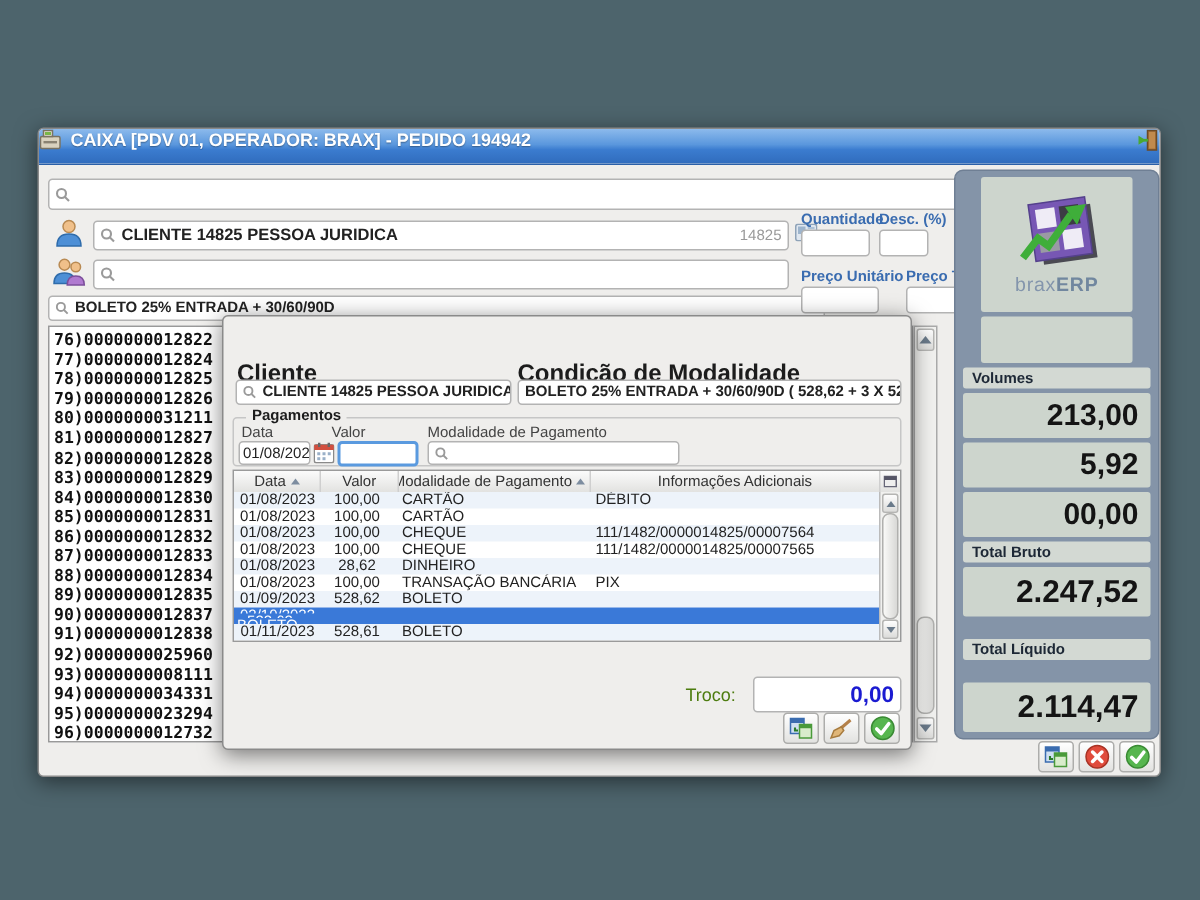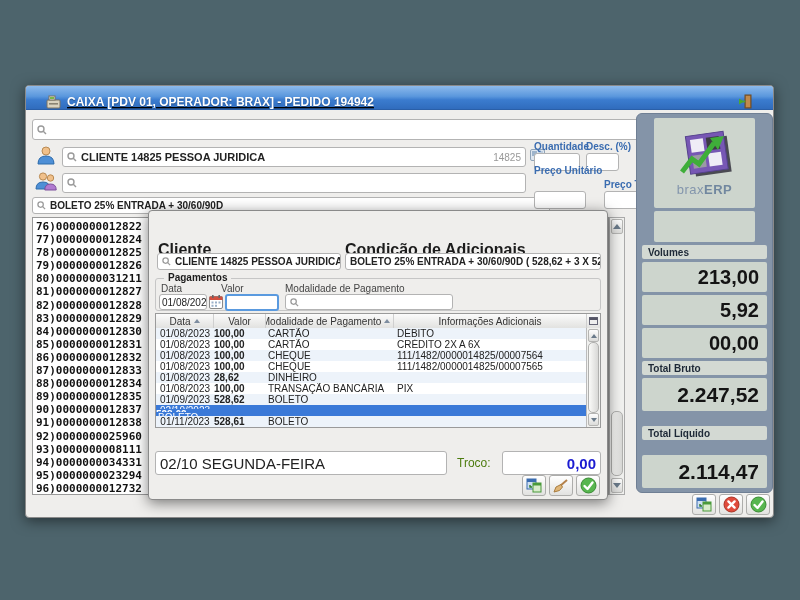--- a/index.html
+++ b/index.html
@@ -2,23 +2,23 @@
 <html><head>
 <meta charset="utf-8">
 <style>
   html,body{margin:0;padding:0;}
   body{width:800px;height:600px;background:#4d646c;overflow:hidden;position:relative;
        font-family:"Liberation Sans",sans-serif;}
   .win{position:absolute;background:#efeeec;border:1px solid #8a8a8a;border-radius:4px;
        box-shadow:0 3px 14px rgba(0,0,0,.5);box-sizing:border-box;}
   #main-window{left:25px;top:85px;width:749px;height:433px;z-index:1;}
   #dialog{left:148px;top:210px;width:460px;height:290px;z-index:10;}
-  .titlebar{height:24px;border-radius:3px 3px 0 0;display:flex;align-items:flex-end;gap:6px;
-    padding:0 20px;box-sizing:border-box;border-bottom:1px solid #2a5fa8;
-    background:linear-gradient(#8cbaec,#5a97dd 45%,#3b7ccf 60%,#306cbd);text-decoration:underline;}
+  .titlebar{height:24px;border-radius:3px 3px 0 0;display:flex;align-items:flex-start;gap:6px;
+    padding:0 0;box-sizing:border-box;border-bottom:1px solid #2a5fa8;
+    background:linear-gradient(#8cbaec,#5a97dd 45%,#3b7ccf 60%,#306cbd);}
   .titlebar .ttl{flex:1;color:#fff;font-weight:bold;font-size:12px;white-space:nowrap;
     overflow:hidden;text-shadow:0 1px 1px rgba(0,0,0,.35);}
   .fld{position:absolute;background:#fff;border:1px solid #b3b3b3;border-radius:3px;
     box-sizing:border-box;display:flex;align-items:center;gap:4px;padding:0 4px;
     font-size:11px;color:#222;overflow:hidden;white-space:nowrap;}
   .fld.focus{border:2px solid #5a9adf;}
   .lbl{position:absolute;font-size:10px;font-weight:bold;color:#3a6cb0;white-space:nowrap;}
   .dlbl{position:absolute;font-size:16px;font-weight:bold;color:#1c1c1c;white-space:nowrap;}
   .slbl{position:absolute;font-size:10px;color:#444;white-space:nowrap;}
   .code{color:#999;font-size:10px;margin-left:auto;}
@@ -73,21 +73,21 @@
     border-bottom:4px solid #7d8da0;}
   .sortrank{font-size:7px;color:#556;}
   .th-data{width:58px;} .th-valor{width:52px;} .th-mod{width:128px;} .th-info{flex:1;}
   .th-corner{width:13px;border-right:none;}
   .tbody{position:absolute;left:0;top:14px;right:13px;bottom:0;overflow:hidden;}
   .trow{display:flex;height:11px;line-height:11px;white-space:nowrap;}
   .trow.alt{background:#edf3fa;}
   .trow.sel{background:#3a79d8;color:#fff;flex-direction:column;}
   .tc{overflow:hidden;box-sizing:border-box;}
   .tc-data{width:58px;text-align:center;}
-  .tc-valor{width:52px;text-align:left;padding-right:4px;font-weight:bold;}
+  .tc-valor{width:52px;text-align:center;padding-right:4px;}
   .tc-mod{width:128px;padding-left:2px;}
   .tc-info{flex:1;padding-left:3px;}
   #table-scrollbar{right:0;top:14px;width:13px;bottom:0;position:absolute;border-left:1px solid #bbb;
     background:#f1f1ef;}
   .mag{flex:0 0 auto;}
   .troco-val{margin-left:auto;font-weight:bold;color:#1b1bd1;font-size:15px;}
   .icon{display:inline-flex;align-items:center;justify-content:center;}
 </style>
 </head>
 <body>
@@ -173,21 +173,21 @@
         </svg>
     </span>
     <span class="boldtxt">BOLETO 25% ENTRADA + 30/60/90D</span>
     <span class="code">7</span>
   </div>
 
   <span class="lbl" style="left:508px;top:55px;">Quantidade</span>
   <span class="lbl" style="left:560px;top:55px;">Desc. (%)</span>
   <div class="fld" style="left:508px;top:67px;width:46px;height:18px;"></div>
   <div class="fld" style="left:560px;top:67px;width:33px;height:18px;"></div>
-  <span class="lbl" style="left:508px;top:79px;">Preço Unitário</span>
+  <span class="lbl" style="left:508px;top:93px;">Preço Unitário</span>
   <span class="lbl" style="left:578px;top:93px;">Preço Total</span>
   <div class="fld" style="left:508px;top:105px;width:52px;height:18px;"></div>
   <div class="fld" style="left:578px;top:105px;width:38px;height:18px;"></div>
 
   <div id="item-list">
       <div class="list-row">76)0000000012822 PC [TI</div>
       <div class="list-row">77)0000000012824 PC [TI</div>
       <div class="list-row">78)0000000012825 PC [TI</div>
       <div class="list-row">79)0000000012826 PC [TI</div>
       <div class="list-row">80)0000000031211 PC [TI</div>
@@ -278,21 +278,21 @@
   <div class="fld" style="left:8px;top:42px;width:184px;height:17px;font-size:10px;">
     <span class="icon mag">
       <svg width="9" height="9" viewBox="0 0 10 10">
           <circle cx="4" cy="4" r="3" fill="none" stroke="#9a9a9a" stroke-width="1.4"></circle>
           <line x1="6.3" y1="6.3" x2="9" y2="9" stroke="#9a9a9a" stroke-width="1.4"></line>
         </svg>
     </span>
     <span class="boldtxt">CLIENTE 14825 PESSOA JURIDICA</span>
   </div>
 
-  <span class="dlbl" style="left:196px;top:30px;">Condição de Adicionais</span>
+  <span class="dlbl" style="left:196px;top:30px;">Condição de Modalidade</span>
   <div class="fld" style="left:196px;top:42px;width:256px;height:17px;font-size:10px;">
     <span class="boldtxt">BOLETO 25% ENTRADA + 30/60/90D ( 528,62 + 3 X 528,62 )</span>
   </div>
 
   <div class="groupbox" style="left:6px;top:67px;width:446px;height:33px;">
     <span class="legend">Pagamentos</span>
 
   </div>
   <span class="slbl" style="left:12px;top:72px;">Data</span>
   <span class="slbl" style="left:72px;top:72px;">Valor</span>
@@ -356,21 +356,20 @@
         <div class="trow alt">
           <div class="tc tc-data">01/08/2023</div>
           <div class="tc tc-valor">100,00</div>
           <div class="tc tc-mod">CARTÃO</div>
           <div class="tc tc-info">DÉBITO</div>
         </div>
         <div class="trow">
           <div class="tc tc-data">01/08/2023</div>
           <div class="tc tc-valor">100,00</div>
           <div class="tc tc-mod">CARTÃO</div>
-          <div class="tc tc-info">CRÉDITO 2X A 6X</div>
         </div>
         <div class="trow alt">
           <div class="tc tc-data">01/08/2023</div>
           <div class="tc tc-valor">100,00</div>
           <div class="tc tc-mod">CHEQUE</div>
           <div class="tc tc-info">111/1482/0000014825/00007564</div>
         </div>
         <div class="trow">
           <div class="tc tc-data">01/08/2023</div>
           <div class="tc tc-valor">100,00</div>
@@ -412,23 +411,20 @@
       <div class="sb-btn sb-up" style="height:11px;">
           <span class="tri-up" style="border-left-width:3px;border-right-width:3px;border-bottom-width:4px;"></span>
         </div>
       <div class="sb-thumb" style="top:14px;bottom:14px;"></div>
       <div class="sb-btn sb-dn" style="height:11px;">
           <span class="tri-dn" style="border-left-width:3px;border-right-width:3px;border-top-width:4px;"></span>
         </div>
     </div>
   </div>
 
-  <div class="fld" style="left:6px;top:240px;width:292px;height:24px;font-size:15px;">
-    <span>02/10 SEGUNDA-FEIRA</span>
-  </div>
   <span style="position:absolute;left:308px;top:245px;font-size:12px;color:#4d7c0f;">Troco:</span>
   <div class="fld" style="left:353px;top:240px;width:99px;height:24px;">
     <span class="troco-val">0,00</span>
   </div>
 
   <div class="btnrow" style="right:7px;top:264px;">
     <div class="btn">
       <svg width="16" height="15" viewBox="0 0 16 15">
           <rect x="1" y="1" width="9" height="10" fill="#cfe0f2" stroke="#3a6cb0"></rect>
           <rect x="1" y="1" width="9" height="3" fill="#3a6cb0"></rect>

